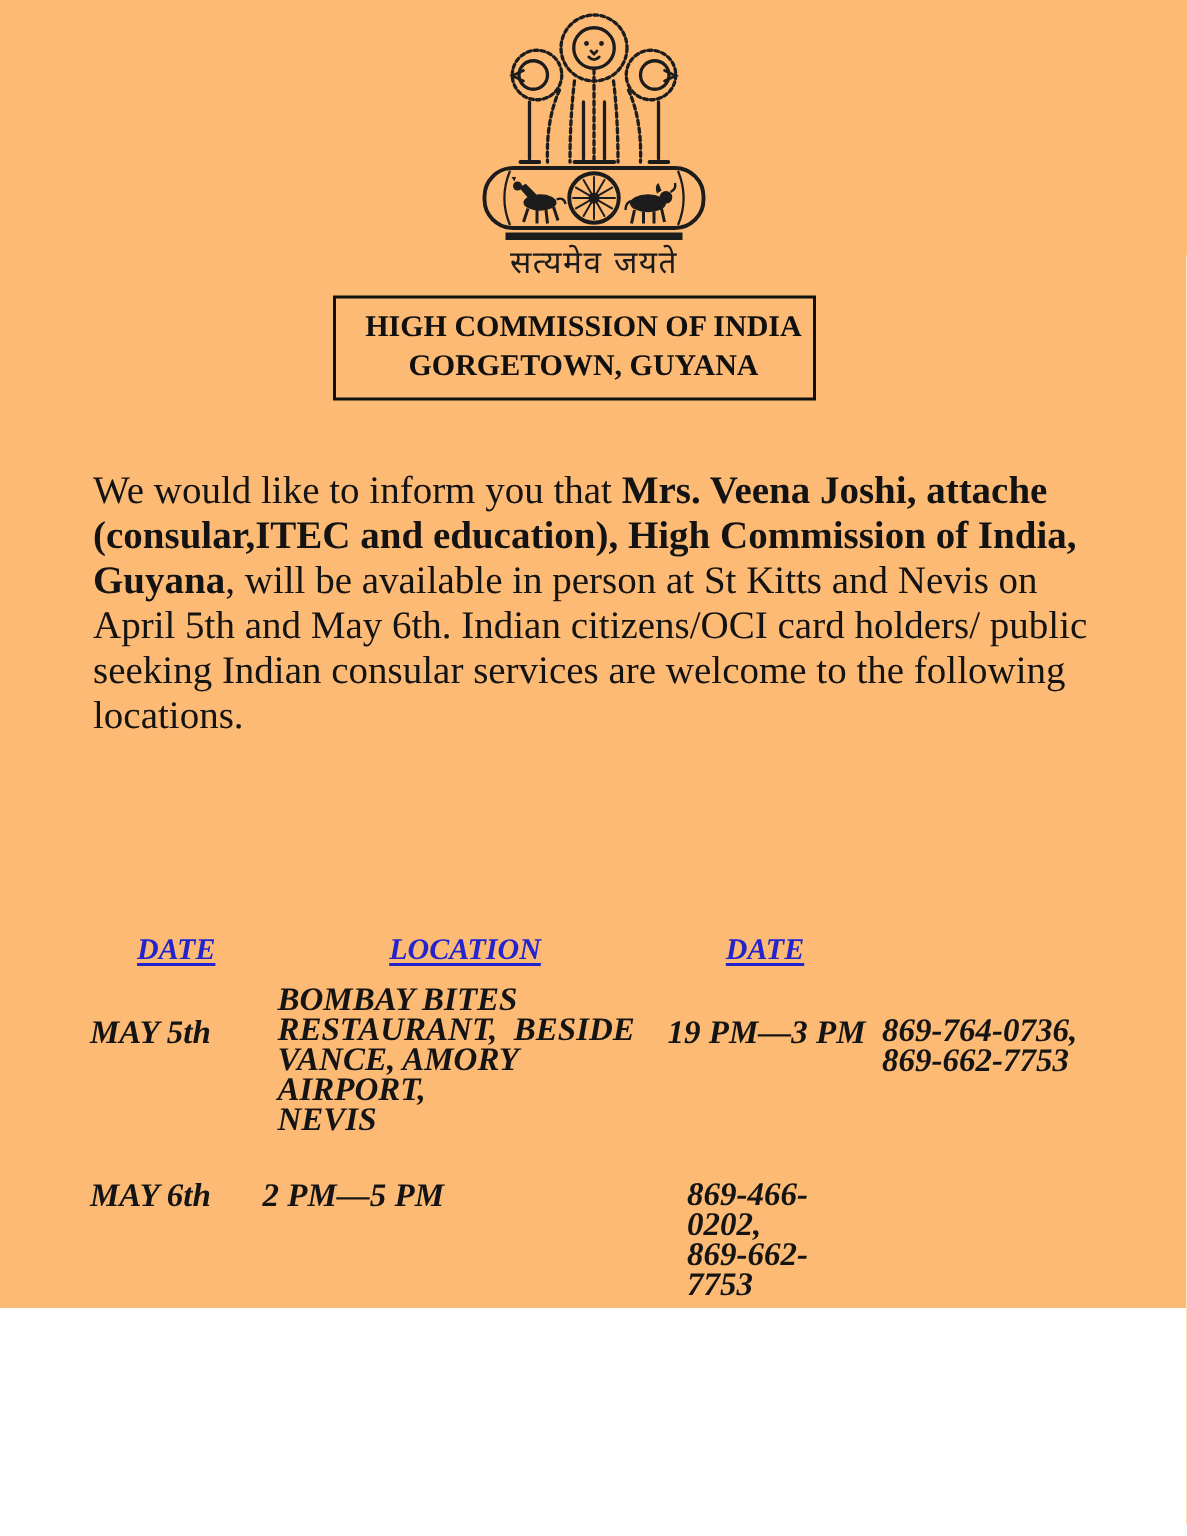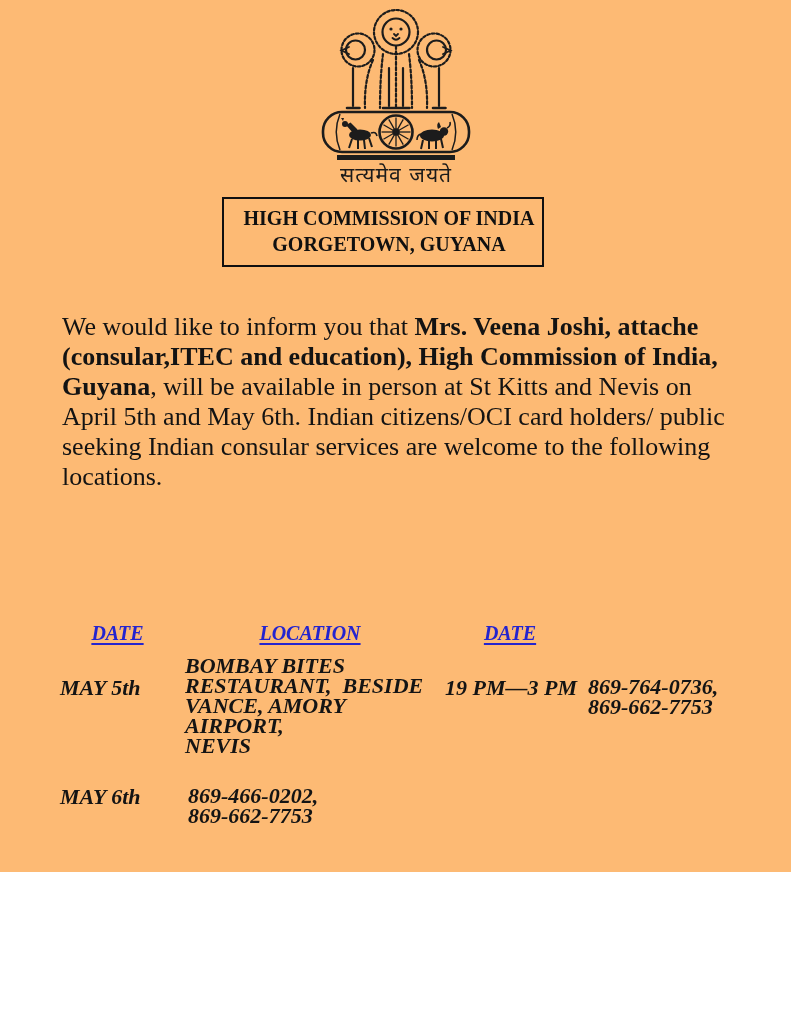--- a/index.html
+++ b/index.html
@@ -194,18 +194,19 @@
       <div class="td loc">BOMBAY BITES
 RESTAURANT,  BESIDE
 VANCE, AMORY AIRPORT,
 NEVIS</div>
       <div class="td time">19 PM—3 PM</div>
       <div class="td contact">869-764-0736,
 869-662-7753</div>
     </div>
     <div class="trow">
       <div class="td date">MAY 6th</div>
+      <div class="td time">2 PM—5 PM</div>
       <div class="td contact">869-466-0202,
 869-662-7753</div>
     </div>
   </div>
 
 </div>
 
 </body></html>

